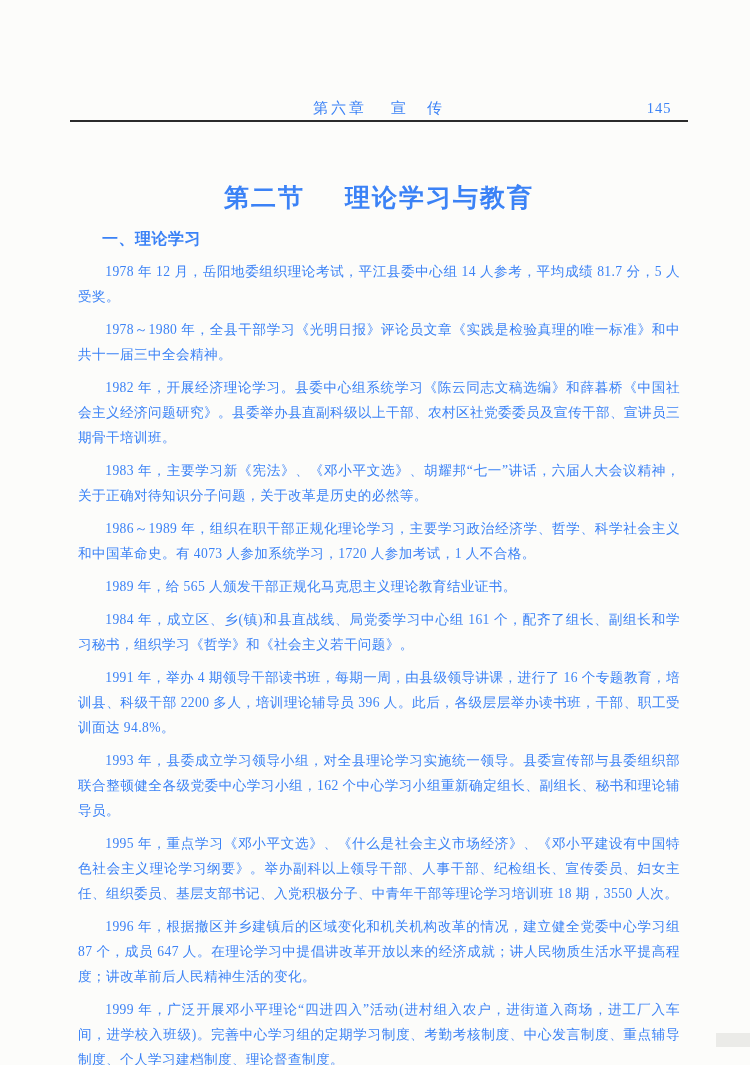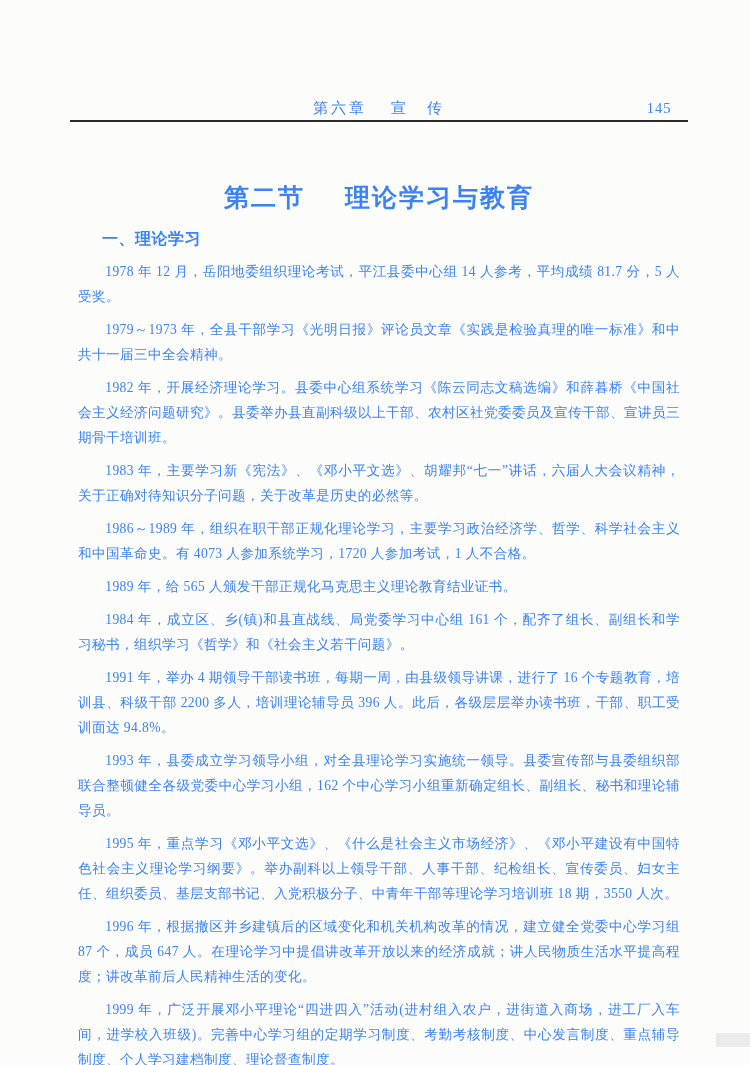--- a/index.html
+++ b/index.html
@@ -108,21 +108,21 @@
   <div class="head-rule"></div>
 
   <h1 class="section-title">
     <span class="sec-no">第二节</span><span>理论学习与教育</span>
   </h1>
 
   <div class="body-text">
     <div class="subsection-heading">一、理论学习</div>
     <div id="paragraphs">
         <p>1978 年 12 月，岳阳地委组织理论考试，平江县委中心组 14 人参考，平均成绩 81.7 分，5 人受奖。</p>
-        <p>1979～1973 年，全县干部学习《光明日报》评论员文章《实践是检验真理的唯一标准》和中共十一届三中全会精神。</p>
+        <p>1978～1980 年，全县干部学习《光明日报》评论员文章《实践是检验真理的唯一标准》和中共十一届三中全会精神。</p>
         <p>1982 年，开展经济理论学习。县委中心组系统学习《陈云同志文稿选编》和薛暮桥《中国社会主义经济问题研究》。县委举办县直副科级以上干部、农村区社党委委员及宣传干部、宣讲员三期骨干培训班。</p>
         <p>1983 年，主要学习新《宪法》、《邓小平文选》、胡耀邦“七一”讲话，六届人大会议精神，关于正确对待知识分子问题，关于改革是历史的必然等。</p>
         <p>1986～1989 年，组织在职干部正规化理论学习，主要学习政治经济学、哲学、科学社会主义和中国革命史。有 4073 人参加系统学习，1720 人参加考试，1 人不合格。</p>
         <p>1989 年，给 565 人颁发干部正规化马克思主义理论教育结业证书。</p>
         <p>1984 年，成立区、乡(镇)和县直战线、局党委学习中心组 161 个，配齐了组长、副组长和学习秘书，组织学习《哲学》和《社会主义若干问题》。</p>
         <p>1991 年，举办 4 期领导干部读书班，每期一周，由县级领导讲课，进行了 16 个专题教育，培训县、科级干部 2200 多人，培训理论辅导员 396 人。此后，各级层层举办读书班，干部、职工受训面达 94.8%。</p>
         <p>1993 年，县委成立学习领导小组，对全县理论学习实施统一领导。县委宣传部与县委组织部联合整顿健全各级党委中心学习小组，162 个中心学习小组重新确定组长、副组长、秘书和理论辅导员。</p>
         <p>1995 年，重点学习《邓小平文选》、《什么是社会主义市场经济》、《邓小平建设有中国特色社会主义理论学习纲要》。举办副科以上领导干部、人事干部、纪检组长、宣传委员、妇女主任、组织委员、基层支部书记、入党积极分子、中青年干部等理论学习培训班 18 期，3550 人次。</p>
         <p>1996 年，根据撤区并乡建镇后的区域变化和机关机构改革的情况，建立健全党委中心学习组 87 个，成员 647 人。在理论学习中提倡讲改革开放以来的经济成就；讲人民物质生活水平提高程度；讲改革前后人民精神生活的变化。</p>
         <p>1999 年，广泛开展邓小平理论“四进四入”活动(进村组入农户，进街道入商场，进工厂入车间，进学校入班级)。完善中心学习组的定期学习制度、考勤考核制度、中心发言制度、重点辅导制度、个人学习建档制度、理论督查制度。</p>

